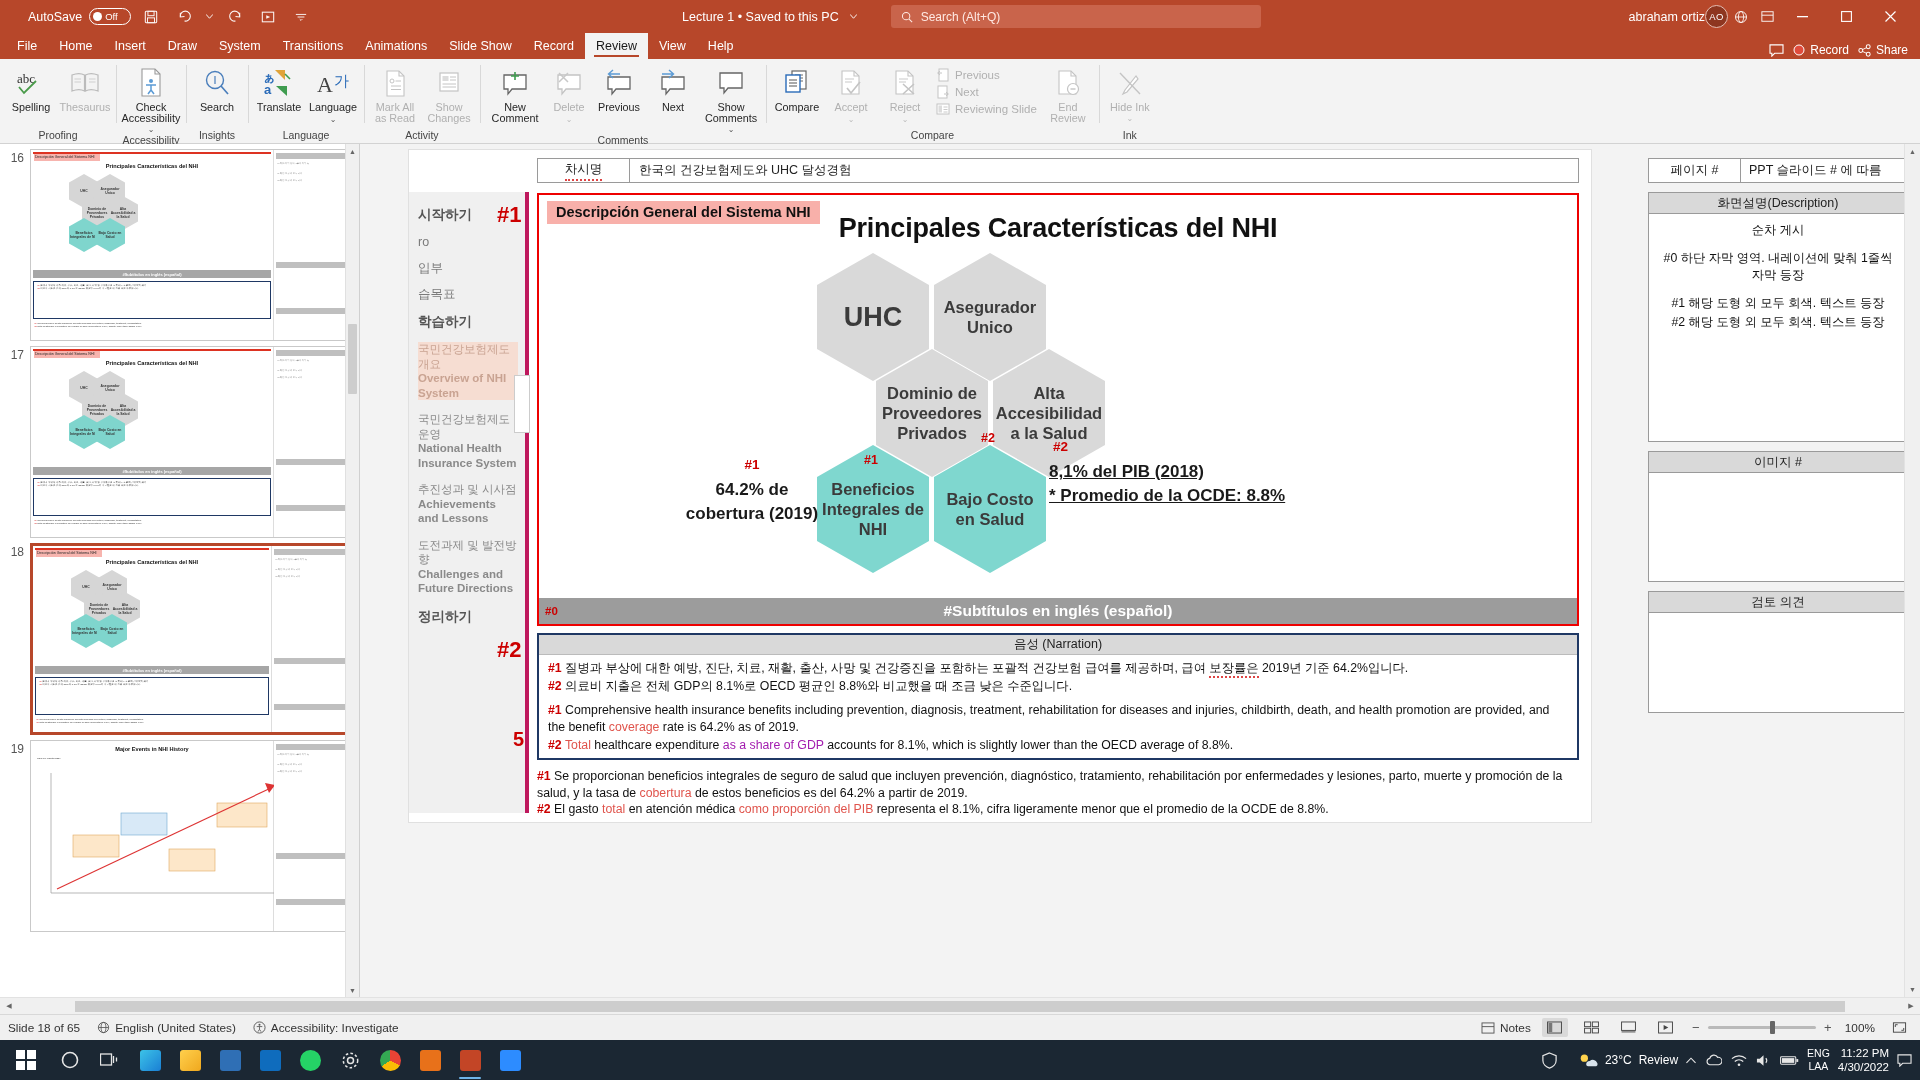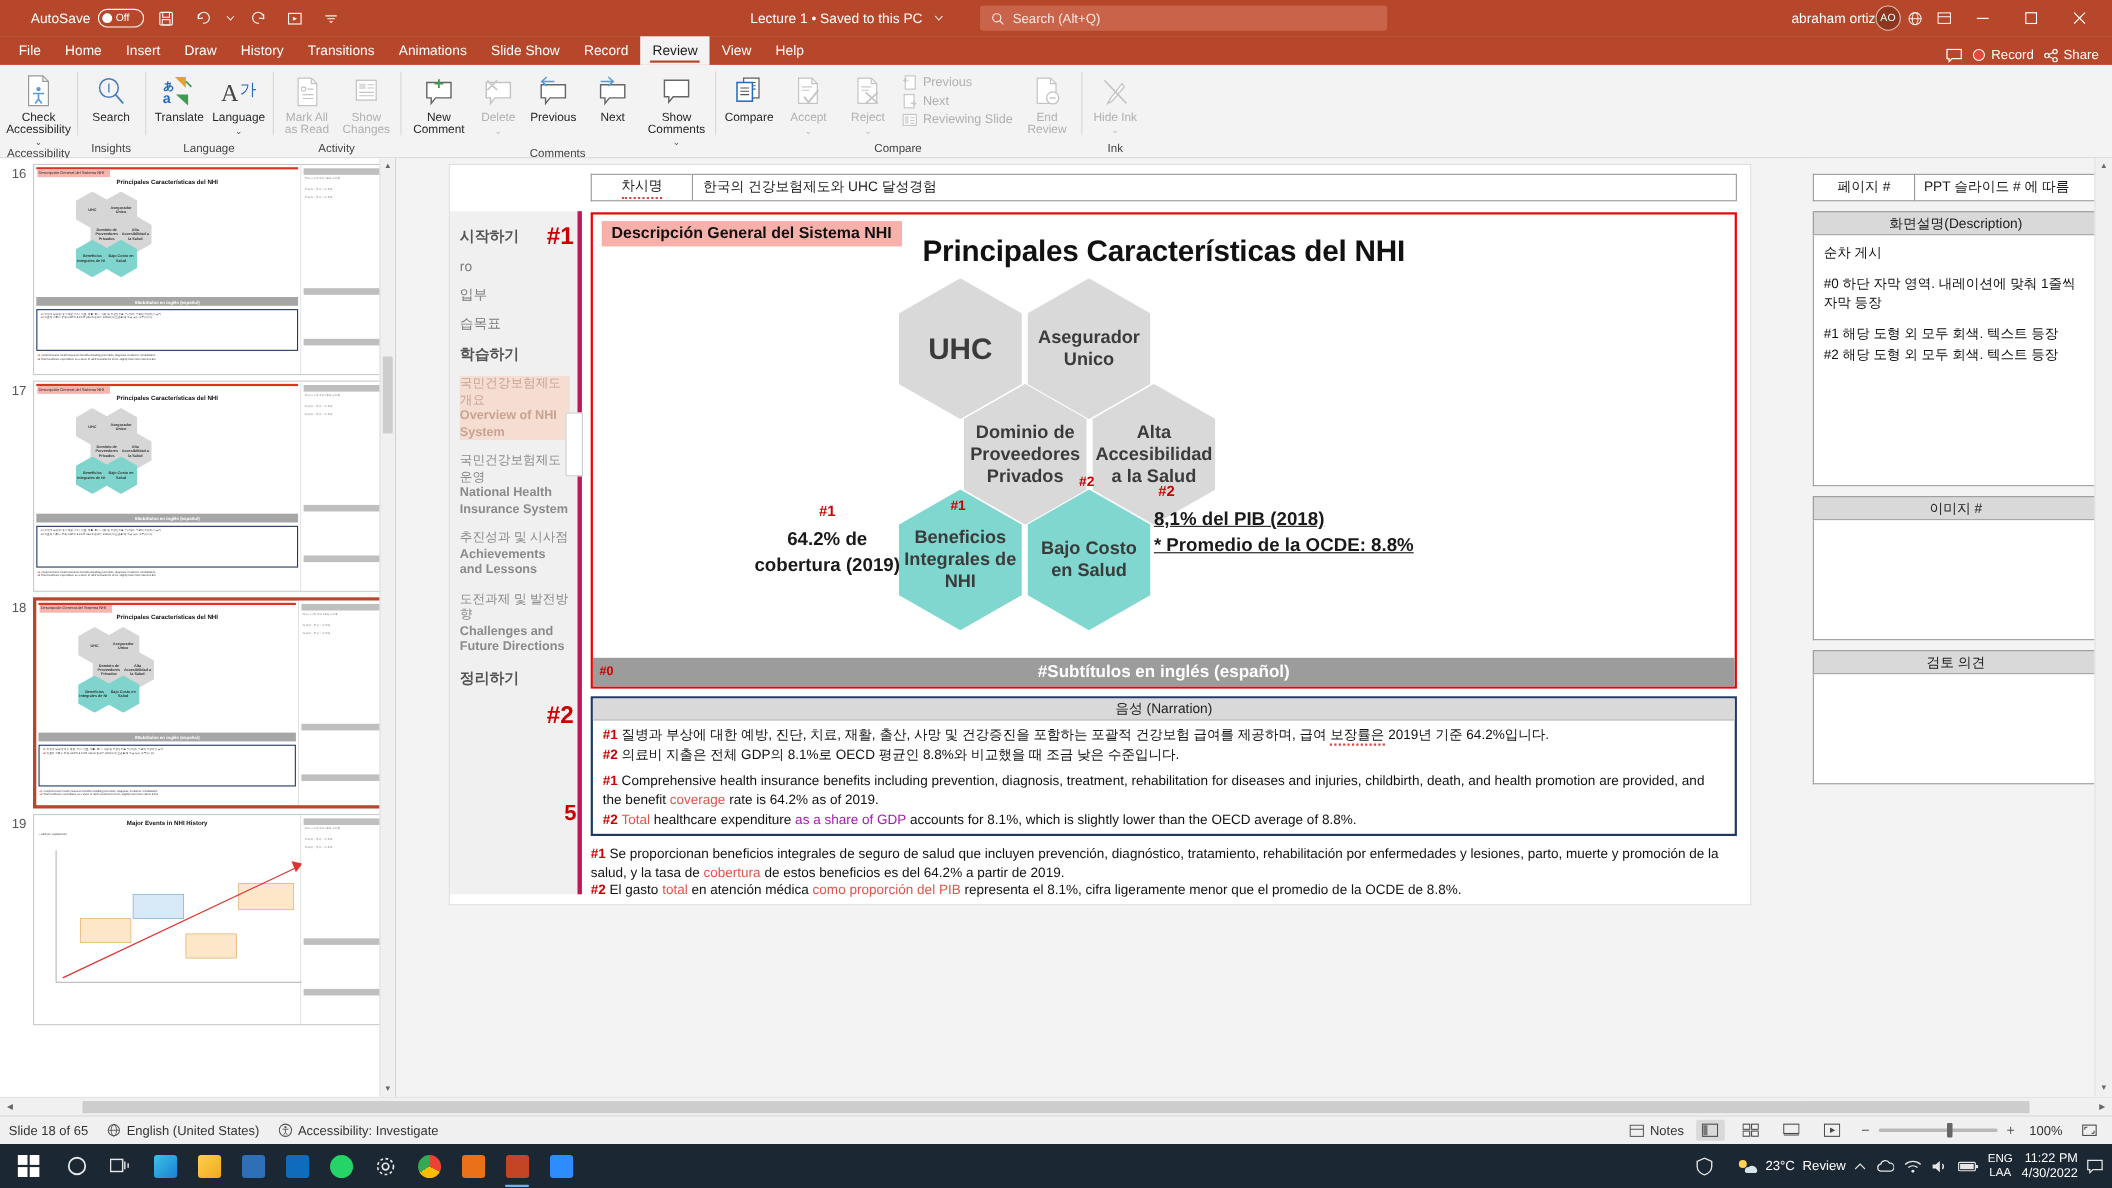--- a/index.html
+++ b/index.html
@@ -244,21 +244,21 @@
     border: 1px solid #9a9a9a; height: 25px; display: flex; align-items: center; padding: 0 8px;
     font-size: 12.5px; background: #fff;
   }
   .np-cell.k { width: 92px; justify-content: center; border-right: none; }
   .np-cell.v { flex: 1; }
   .np-section {
     background: #d9d9d9; border: 1px solid #9a9a9a; height: 22px; display: flex; align-items: center;
     justify-content: center; font-size: 12.5px; color: #222;
   }
   .np-panel { border: 1px solid #9a9a9a; border-top: none; background: #fff; padding: 8px 9px; font-size: 12.3px; line-height: 17px; color: #111; }
-  .np-panel p { margin-bottom: 2px; }
+  .np-panel p { margin-bottom: 2px; text-align: center; }
   .np-gap { height: 9px; }
 
   
   .rightscroll {
     position: absolute; right: 0; top: 0; bottom: 0; width: 16px; background: #f0f0f0; border-left: 1px solid #e2e2e2;
   }
   .rs-arrow { height: 15px; display: flex; align-items: center; justify-content: center; font-size: 7px; color: #666; }
   .rs-arrow.bottom { position: absolute; bottom: 0; left: 0; right: 0; }
 
   
@@ -407,21 +407,21 @@
     </div>
   </div>
 
   <div class="menubar">
     <div class="menubar-bg"></div>
     <div class="menurow" id="menurow">
         <div class="mitem">File</div>
         <div class="mitem">Home</div>
         <div class="mitem">Insert</div>
         <div class="mitem">Draw</div>
-        <div class="mitem">History</div>
+        <div class="mitem">System</div>
         <div class="mitem">Transitions</div>
         <div class="mitem">Animations</div>
         <div class="mitem">Slide Show</div>
         <div class="mitem">Record</div>
         <div class="mitem active">Review</div>
         <div class="mitem">View</div>
         <div class="mitem">Help</div>
       </div>
     <div class="tb-right-mini">
       <span style="display:flex;align-items:center;gap:5px;color:#fff;font-size:12px">
@@ -442,20 +442,44 @@
             <circle cx="11" cy="11" r="2.1" fill="none" stroke="#fff" stroke-width="1.1"></circle>
             <path d="M4.9 6 L9.1 4 M4.9 8 L9.1 10" stroke="#fff" stroke-width="1"></path>
           </svg>
         <span>Share</span>
       </span>
     </div>
   </div>
 
   <div class="ribbon">
 
+    <div class="rgroup">
+      <div class="rg-items">
+        <div class="rbtn">
+          <span class="ri">
+            <svg width="34" height="30" viewBox="0 0 34 30">
+                <text x="3" y="15" font-size="13" font-family="Liberation Serif, serif" fill="#333">abc</text>
+                <path d="M5 19 L10 25 L22 13" fill="none" stroke="#4a9b4a" stroke-width="1.8"></path>
+              </svg>
+          </span>
+          <span class="rl">Spelling</span>
+        </div>
+        <div class="rbtn dis">
+          <span class="ri">
+            <svg width="30" height="26" viewBox="0 0 30 26">
+                <path d="M2 5 C7 3 11 3 14.5 5 L14.5 21 C11 19 7 19 2 21 Z" fill="none" stroke="#bbb" stroke-width="1.2"></path>
+                <path d="M28 5 C23 3 19 3 15.5 5 L15.5 21 C19 19 23 19 28 21 Z" fill="none" stroke="#bbb" stroke-width="1.2"></path>
+                <path d="M4.5 9 H11 M4.5 12 H11 M19 9 H25.5 M19 12 H25.5" stroke="#ccc" stroke-width=".9"></path>
+              </svg>
+          </span>
+          <span class="rl">Thesaurus</span>
+        </div>
+      </div>
+      <div class="rg-label">Proofing</div>
+    </div>
 
     <div class="rgroup">
       <div class="rg-items">
         <div class="rbtn wide">
           <span class="ri">
             <svg width="30" height="32" viewBox="0 0 30 32">
                 <path d="M6 2 H19 L24 7 V29 H6 Z" fill="#fff" stroke="#999" stroke-width="1.1"></path>
                 <path d="M19 2 V7 H24" fill="none" stroke="#999" stroke-width="1.1"></path>
                 <circle cx="15" cy="14" r="2" fill="#5b9bd5"></circle>
                 <path d="M10 18 H20 M15 18 V23 M15 23 L12 27 M15 23 L18 27" stroke="#5b9bd5" stroke-width="1.5" fill="none"></path>

